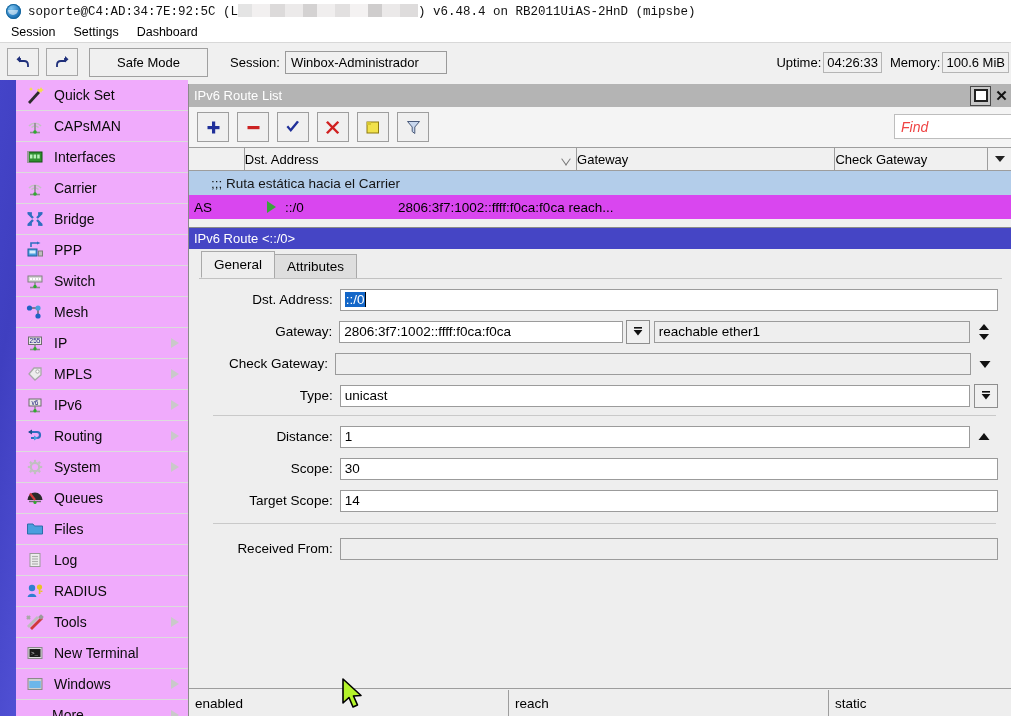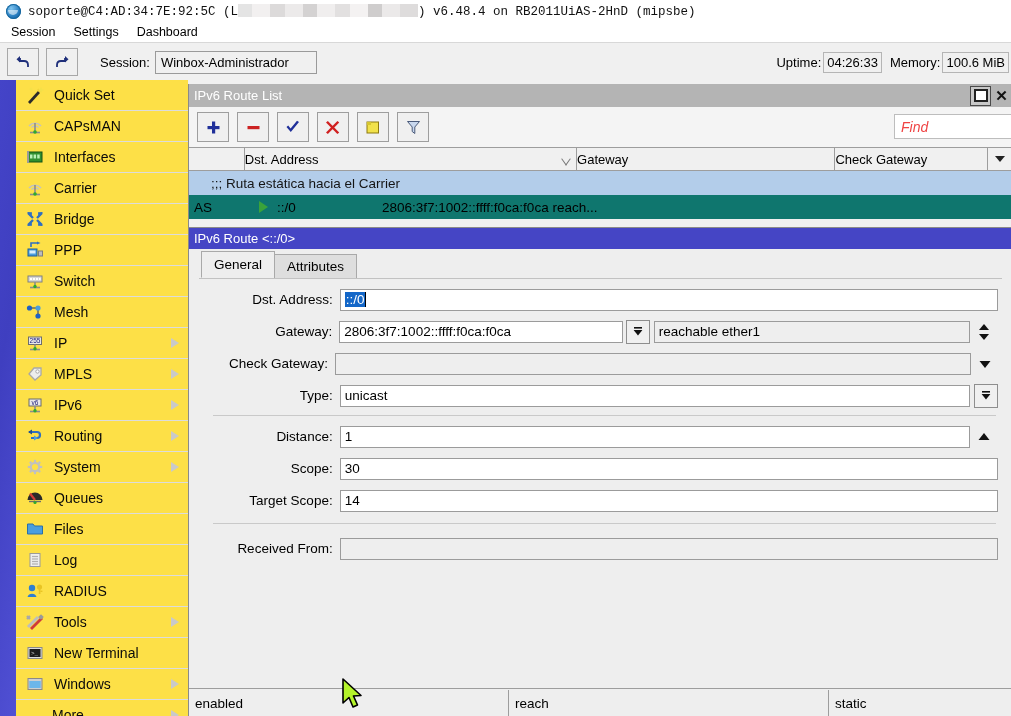--- a/index.html
+++ b/index.html
@@ -80,21 +80,21 @@
   .sidebar{
     position:absolute;left:0;top:80px;width:188px;height:636px;
     background:#f0f0f0;overflow:hidden;
   }
   .side-strip{
     position:absolute;left:0;top:0;width:16px;height:636px;
     background:linear-gradient(100deg,#4444c8 0%,#3f3fc0 40%,#5050d4 100%);
   }
   .menu{
     position:absolute;left:16px;top:0;width:172px;height:636px;
-    background:#fde047;border-right:1px solid #ec4899;
+    background:#f0abfc;border-right:1px solid #ec4899;
   }
   .mrow{
     height:30px;display:flex;align-items:center;
     border-bottom:1px solid #dcdcdc;padding-left:6px;cursor:default;
     position:relative;
   }
   .mrow .ic{width:26px;height:22px;flex:0 0 auto;display:flex;align-items:center;justify-content:center;}
   .mrow .tx{font-size:14px;margin-left:6px;color:#0a0a0a;}
   .mrow .arrow{
     position:absolute;right:9px;top:50%;margin-top:-5px;
@@ -146,21 +146,21 @@
     width:7px;height:7px;border-left:1px solid #777;border-bottom:1px solid #777;
     transform:rotate(-45deg) skew(-10deg,-10deg);
   }
   .lhead .c.caret{justify-content:center;padding-left:0;}
   .lhead .c.caret:after{
     content:"";width:0;height:0;border-top:6px solid #222;
     border-left:5px solid transparent;border-right:5px solid transparent;
   }
   .crow{display:flex;height:24px;align-items:center;font-size:13.5px;}
   .crow.comment{background:#b3cdea;padding-left:22px;color:#151515;}
-  .crow.sel{background:#0f766e;}
+  .crow.sel{background:#d946ef;gap:8px;}
   .crow .cflag{width:55px;padding-left:5px;}
   .crow .cdst{width:133px;display:flex;align-items:center;}
   .crow .cdst .tri{
     width:0;height:0;border-left:9px solid #3aa33a;
     border-top:6px solid transparent;border-bottom:6px solid transparent;
     margin-left:10px;margin-right:9px;
   }
   .crow .cgw{width:263px;}
   .crow .cchk{width:150px;}
 
@@ -233,20 +233,21 @@
         <path d="M5 3 L5 6 L9 6 C11.5 6 13 7.5 13 10 L13 12" stroke="#1f2f7a" stroke-width="1.8" fill="none"></path>
         <path d="M5 1 L1.5 4.2 L5 7.4 Z" fill="#1f2f7a"></path>
       </svg>
     </div>
     <div class="tb-btn">
       <svg width="16" height="15" viewBox="0 0 16 15">
         <path d="M11 3 L11 6 L7 6 C4.5 6 3 7.5 3 10 L3 12" stroke="#1f2f7a" stroke-width="1.8" fill="none"></path>
         <path d="M11 1 L14.5 4.2 L11 7.4 Z" fill="#1f2f7a"></path>
       </svg>
     </div>
+    <div class="safe-mode">Safe Mode</div>
     <div class="sess-label">Session:</div>
     <div class="sess-box">Winbox-Administrador</div>
     <div class="tb-right">
       <div class="lbl">Uptime:</div>
       <div class="val">04:26:33</div>
       <div class="lbl">Memory:</div>
       <div class="val">100.6 MiB</div>
     </div>
   </div>
 

